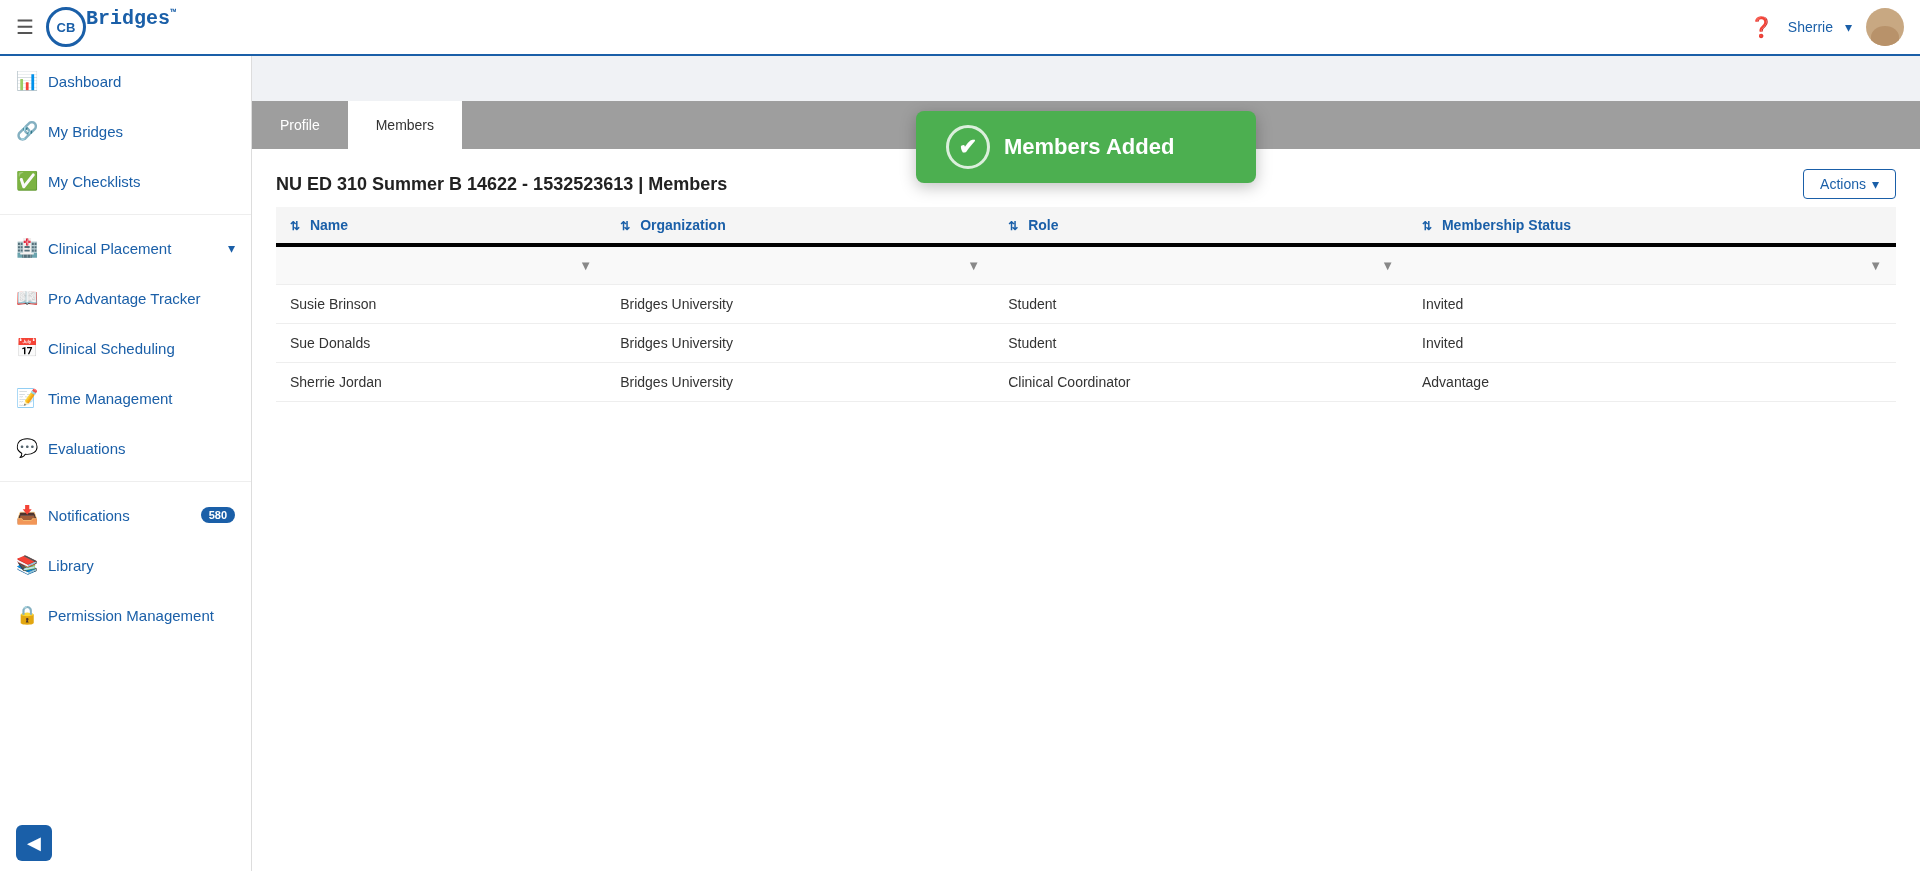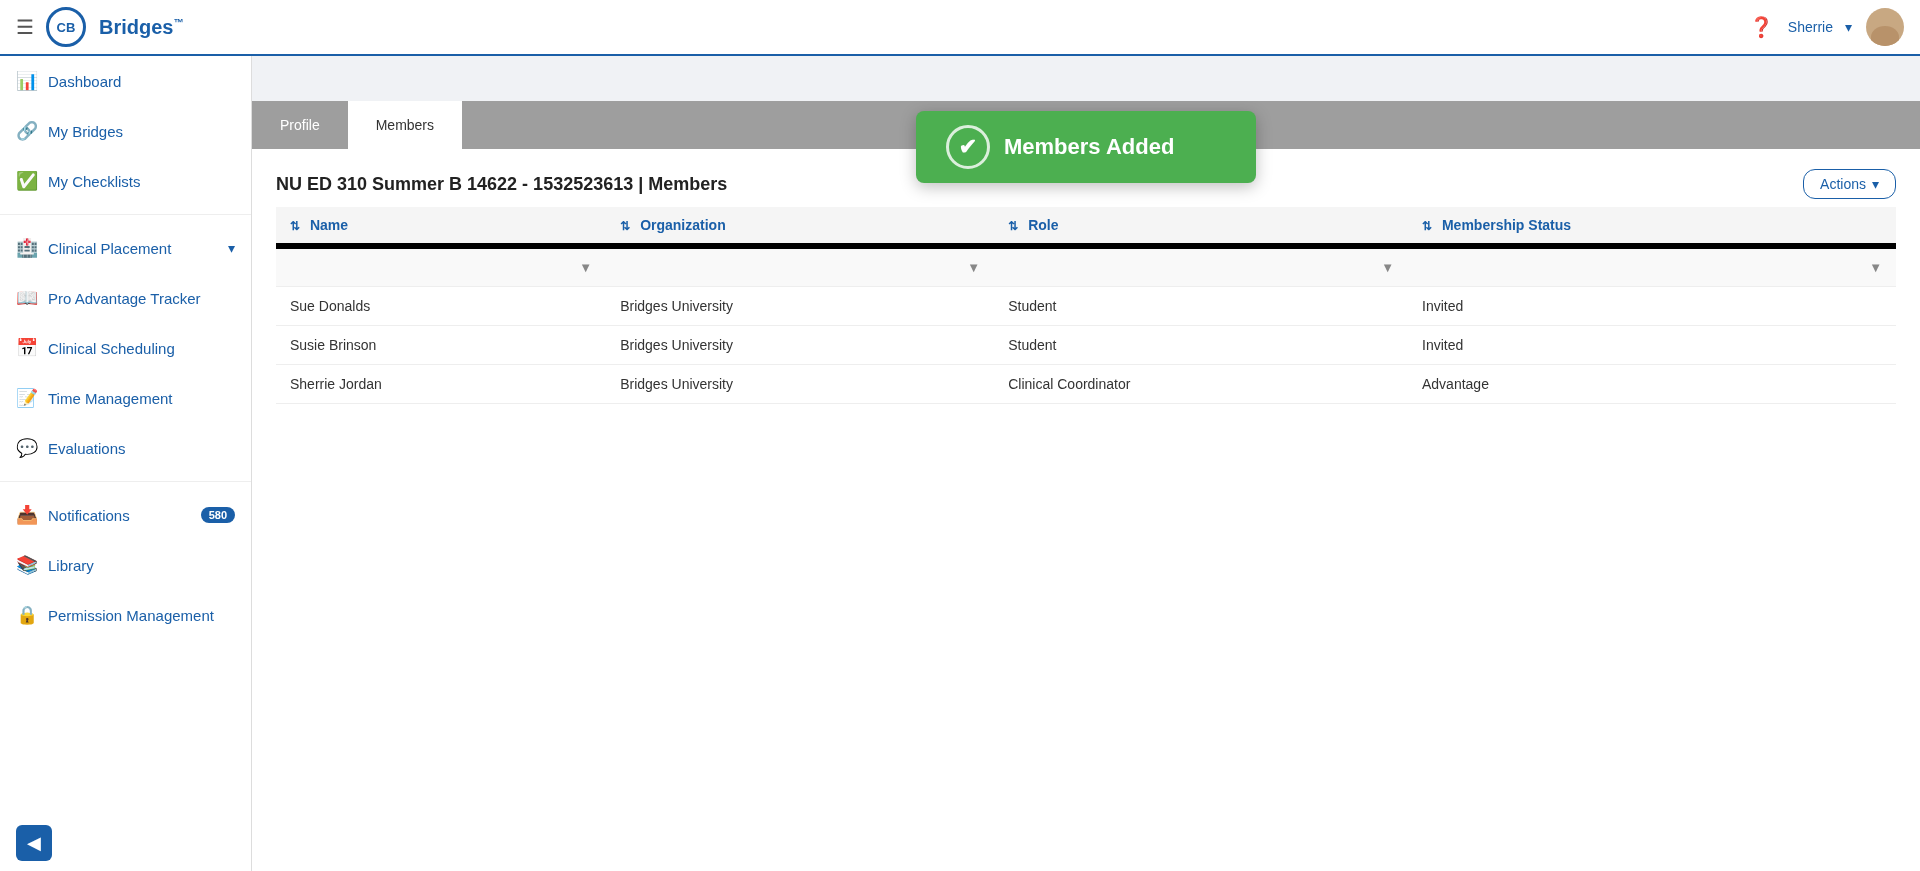--- a/index.html
+++ b/index.html
@@ -12,29 +12,29 @@
       height: 56px;
       display: flex;
       align-items: center;
       padding: 0 16px;
       justify-content: space-between;
       flex-shrink: 0;
       z-index: 100;
     }
     .top-nav-left { display: flex; align-items: center; gap: 12px; }
     .hamburger { font-size: 20px; color: #555; cursor: pointer; }
-    .logo { display: flex; align-items: center; gap: 13px; }
+    .logo { display: flex; gap: 0; }
     .logo-circle {
       width: 40px; height: 40px;
       border: 3px solid #1a5fa8;
       border-radius: 50%;
       display: flex; align-items: center; justify-content: center;
       font-weight: bold; color: #1a5fa8; font-size: 13px;
     }
-    .logo-text { font-size: 20px; font-weight: 600; color: #1a5fa8; }
+    .logo-text { font-size: 20px; font-weight: 600; color: #1a5fa8; font-family: Liberation Mono, monospace; }
     .logo-tm { font-size: 10px; vertical-align: super; color: #1a5fa8; }
     .top-nav-right { display: flex; align-items: center; gap: 14px; }
     .help-icon { color: #1a5fa8; font-size: 20px; cursor: pointer; }
     .user-name { color: #1a5fa8; font-size: 14px; cursor: pointer; display: flex; align-items: center; gap: 12px; }
     .avatar {
       width: 38px; height: 38px; border-radius: 50%;
       background: #c8a882;
       overflow: hidden; display: flex; align-items: flex-end; justify-content: center;
     }
     .avatar-body { width: 28px; height: 22px; background: #b8926a; border-radius: 50% 50% 0 0; margin-bottom: -2px; }
@@ -151,37 +151,37 @@
     .page-title-bar {
       display: flex; align-items: center; justify-content: space-between;
       margin-bottom: 8px;
     }
     .page-title { font-size: 18px; font-weight: 600; color: #222; }
     .actions-btn {
       background: #fff;
       border: 1px solid #1a5fa8;
       color: #1a5fa8;
       padding: 6px 16px;
-      border-radius: 12px;
+      border-radius: 4px;
       cursor: pointer;
       font-size: 14px;
       display: flex; align-items: center; gap: 6px;
     }
     .drag-hint { font-size: 12px; color: #888; font-style: italic; margin-bottom: 14px; }
 
     
     .data-table { width: 100%; border-collapse: collapse; }
     .data-table th {
       background: #f5f5f5;
       color: #1a5fa8;
       font-weight: 600;
       font-size: 14px;
       padding: 10px 14px;
       text-align: left;
-      border-bottom: 6px solid #000000;
+      border-bottom: 4px solid #000000;
       white-space: nowrap;
     }
     .col-sort { color: #1a5fa8; margin-right: 6px; font-size: 12px; }
     .filter-row td { background: #f9f9f9; padding: 4px 10px; border-bottom: 1px solid #ddd; }
     .filter-cell { display: flex; align-items: center; }
     .filter-icon { margin-left: auto; color: #888; font-size: 13px; }
     .data-table td {
       padding: 11px 14px;
       font-size: 14px;
       color: #333;
@@ -338,27 +338,27 @@
                 <span class="filter-icon">▼</span>
               </div>
             </td>
             <td>
               <div class="filter-cell">
                 <span class="filter-icon">▼</span>
               </div>
             </td>
           </tr>
           <tr class="table-row">
-            <td>Sue Donalds</td>
+            <td>Susie Brinson</td>
             <td>Bridges University</td>
             <td>Student</td>
             <td>Invited</td>
           </tr>
           <tr class="table-row">
-            <td>Susie Brinson</td>
+            <td>Sue Donalds</td>
             <td>Bridges University</td>
             <td>Student</td>
             <td>Invited</td>
           </tr>
           <tr class="table-row">
             <td>Sherrie Jordan</td>
             <td>Bridges University</td>
             <td>Clinical Coordinator</td>
             <td>Advantage</td>
           </tr>

